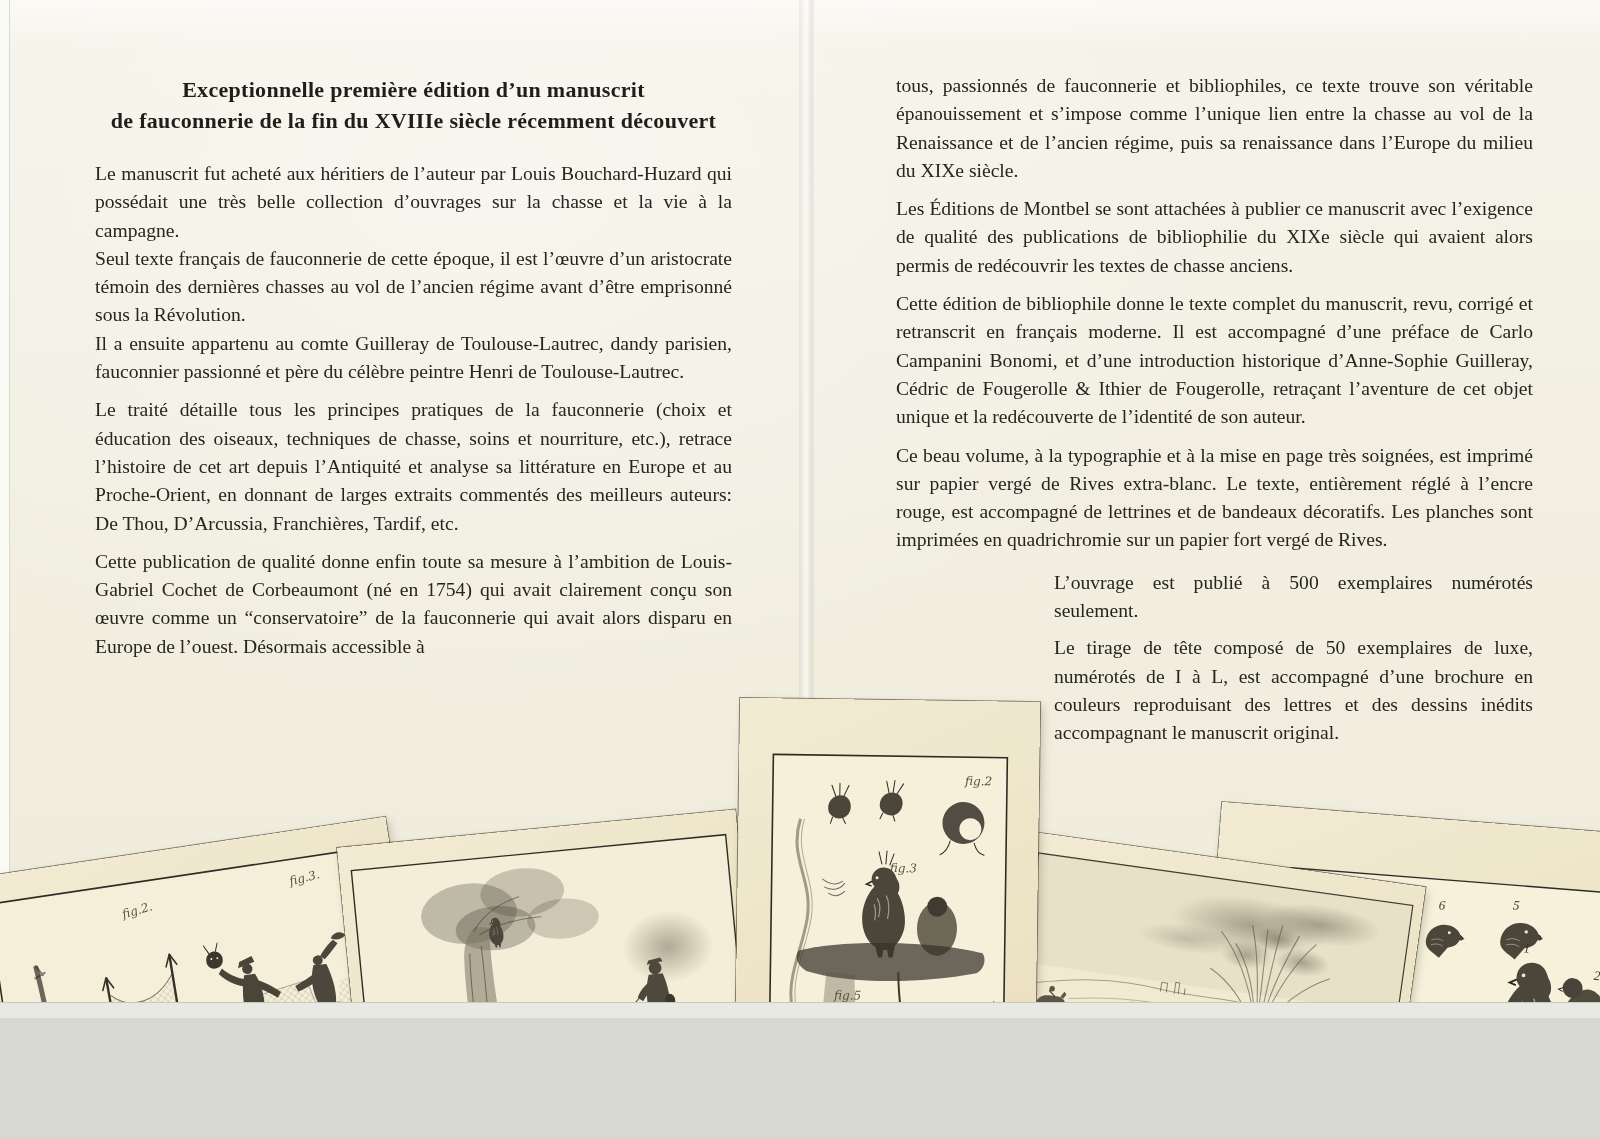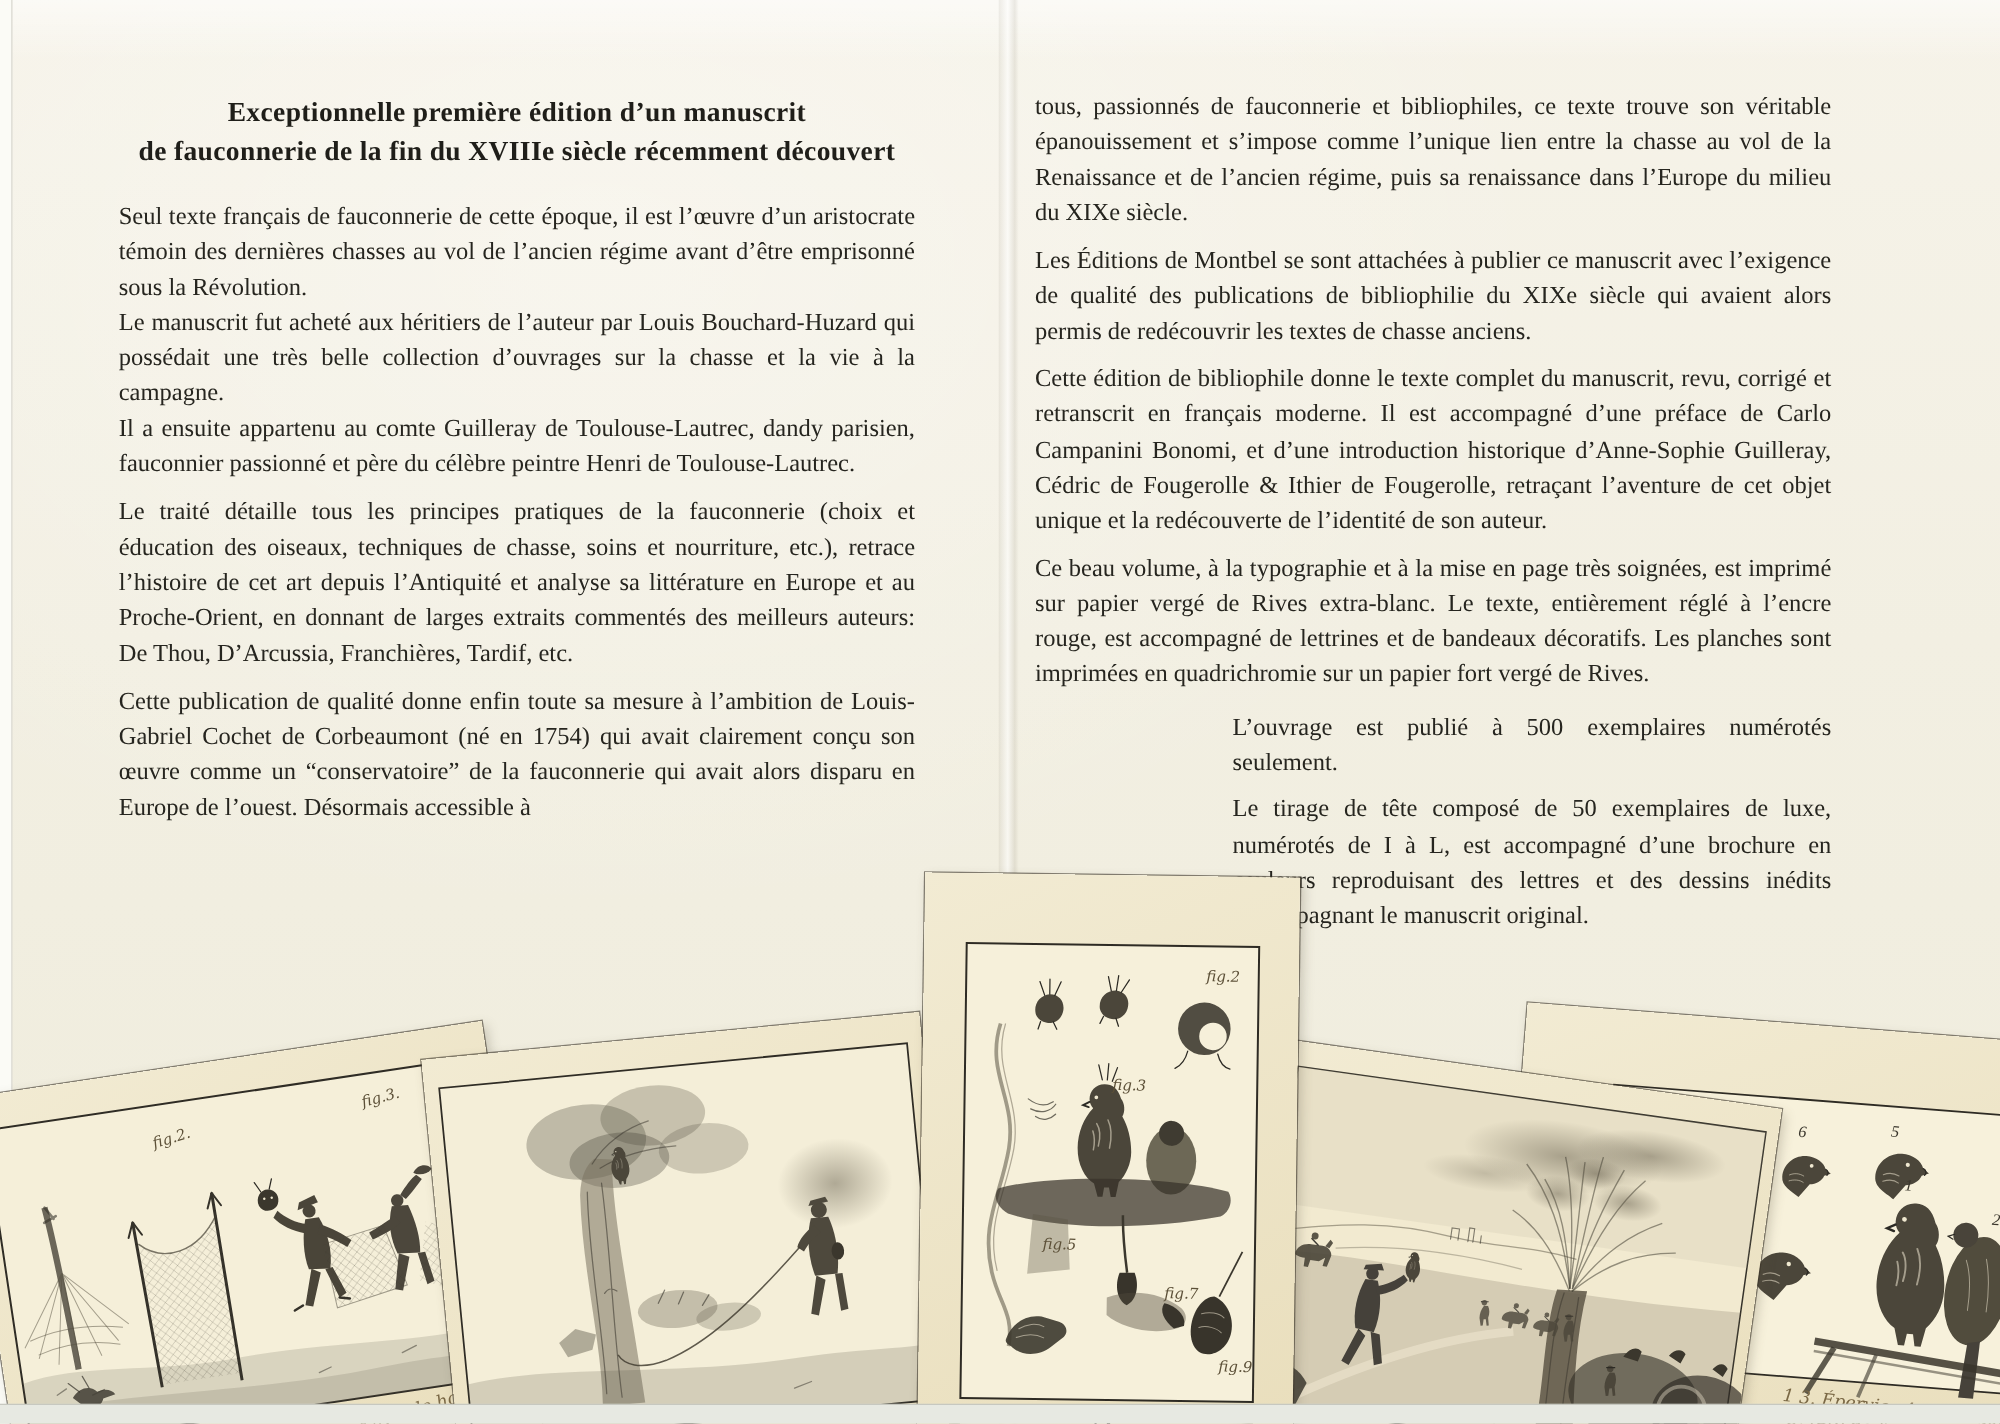--- a/index.html
+++ b/index.html
@@ -1,30 +1,30 @@
 <!DOCTYPE html>
 <html><head>
 <meta charset="utf-8">
 <style>
   html,body{margin:0;padding:0;background:#d8d8d2;}
-  #page{position:relative;width:1600px;height:1139px;overflow:hidden;
+  #page{position:relative;width:1600px;height:1018px;overflow:hidden;
         background:
           radial-gradient(1300px 900px at 30% 18%, rgba(255,255,255,.30), rgba(255,255,255,0) 60%),
           linear-gradient(180deg,#f6f3e9 0%,#f2efe2 45%,#efecdc 100%);
         font-family:"Liberation Serif","DejaVu Serif",serif;}
   
   .edge-left{position:absolute;left:0;top:0;width:9px;height:100%;background:#fbfbf6;border-right:1px solid rgba(120,115,100,.25);}
   .edge-top{position:absolute;left:0;top:0;width:100%;height:48px;background:linear-gradient(180deg,rgba(255,255,255,.55),rgba(255,255,255,0));}
   .edge-bottom{position:absolute;left:0;bottom:0;width:100%;height:15px;background:#e7e9e2;border-top:1px solid rgba(140,140,130,.35);z-index:40;}
   .fold{position:absolute;left:799px;top:0;width:16px;height:100%;
         background:linear-gradient(90deg,rgba(110,102,82,.10),rgba(255,255,255,.55) 45%,rgba(110,102,82,.12) 80%,rgba(110,102,82,0));z-index:5;}
   
   .col{position:absolute;width:637px;color:#26251f;font-size:19.6px;line-height:28.3px;text-align:justify;z-index:6;}
   .col.left{left:95px;top:74px;}
-  .col.right{left:828px;top:72px;}
+  .col.right{left:896px;top:72px;}
   h1{margin:0 0 24px 0;font-size:22px;line-height:31px;font-weight:bold;text-align:center;color:#1f1e19;letter-spacing:.3px;}
   h1 span{display:block;white-space:nowrap;}
   p{margin:0;}
   p.gap{margin-top:10px;}
   p.it{}
   .indent p{margin-left:158px;}
   p.note1{margin-top:14px;}
   p.note2{margin-top:9px;}
   
   .plate{position:absolute;background:linear-gradient(155deg,#f2ebd3,#e9debc);
@@ -92,22 +92,22 @@
 <div id="page">
   <div class="edge-top"></div>
   <div class="edge-left"></div>
   <div class="fold"></div>
 
   <section class="col left">
     <h1>
       <span>Exceptionnelle première édition d’un manuscrit</span>
       <span>de fauconnerie de la fin du XVIIIe siècle récemment découvert</span>
     </h1>
+    <p>Le manuscrit fut acheté aux héritiers de l’auteur par Louis Bouchard-Huzard qui possédait une très belle collection d’ouvrages sur la chasse et la vie à la campagne.</p>
     <p>Seul texte français de fauconnerie de cette époque, il est l’œuvre d’un aristocrate témoin des dernières chasses au vol de l’ancien régime avant d’être emprisonné sous la Révolution.</p>
-    <p>Le manuscrit fut acheté aux héritiers de l’auteur par Louis Bouchard-Huzard qui possédait une très belle collection d’ouvrages sur la chasse et la vie à la campagne.</p>
     <p>Il a ensuite appartenu au comte Guilleray de Toulouse-Lautrec, dandy parisien, fauconnier passionné et père du célèbre peintre Henri de Toulouse-Lautrec.</p>
     <p class="gap">Le traité détaille tous les principes pratiques de la fauconnerie (choix et éducation des oiseaux, techniques de chasse, soins et nourriture, etc.), retrace l’histoire de cet art depuis l’Antiquité et analyse sa littérature en Europe et au Proche-Orient, en donnant de larges extraits commentés des meilleurs auteurs: De Thou, D’Arcussia, Franchières, Tardif, etc.</p>
     <p class="gap">Cette publication de qualité donne enfin toute sa mesure à l’ambition de Louis-Gabriel Cochet de Corbeaumont (né en 1754) qui avait clairement conçu son œuvre comme un “conservatoire” de la fauconnerie qui avait alors disparu en Europe de l’ouest. Désormais accessible à</p>
   </section>
 
   <section class="col right">
     <p>tous, passionnés de fauconnerie et bibliophiles, ce texte trouve son véritable épanouissement et s’impose comme l’unique lien entre la chasse au vol de la Renaissance et de l’ancien régime, puis sa renaissance dans l’Europe du milieu du XIXe siècle.</p>
     <p class="gap">Les Éditions de Montbel se sont attachées à publier ce manuscrit avec l’exigence de qualité des publications de bibliophilie du XIXe siècle qui avaient alors permis de redécouvrir les textes de chasse anciens.</p>
     <p class="gap">Cette édition de bibliophile donne le texte complet du manuscrit, revu, corrigé et retranscrit en français moderne. Il est accompagné d’une préface de Carlo Campanini Bonomi, et d’une introduction historique d’Anne-Sophie Guilleray, Cédric de Fougerolle &amp; Ithier de Fougerolle, retraçant l’aventure de cet objet unique et la redécouverte de l’identité de son auteur.</p>
     <p class="gap it">Ce beau volume, à la typographie et à la mise en page très soignées, est imprimé sur papier vergé de Rives extra-blanc. Le texte, entièrement réglé à l’encre rouge, est accompagné de lettrines et de bandeaux décoratifs. Les planches sont imprimées en quadrichromie sur un papier fort vergé de Rives.</p>

